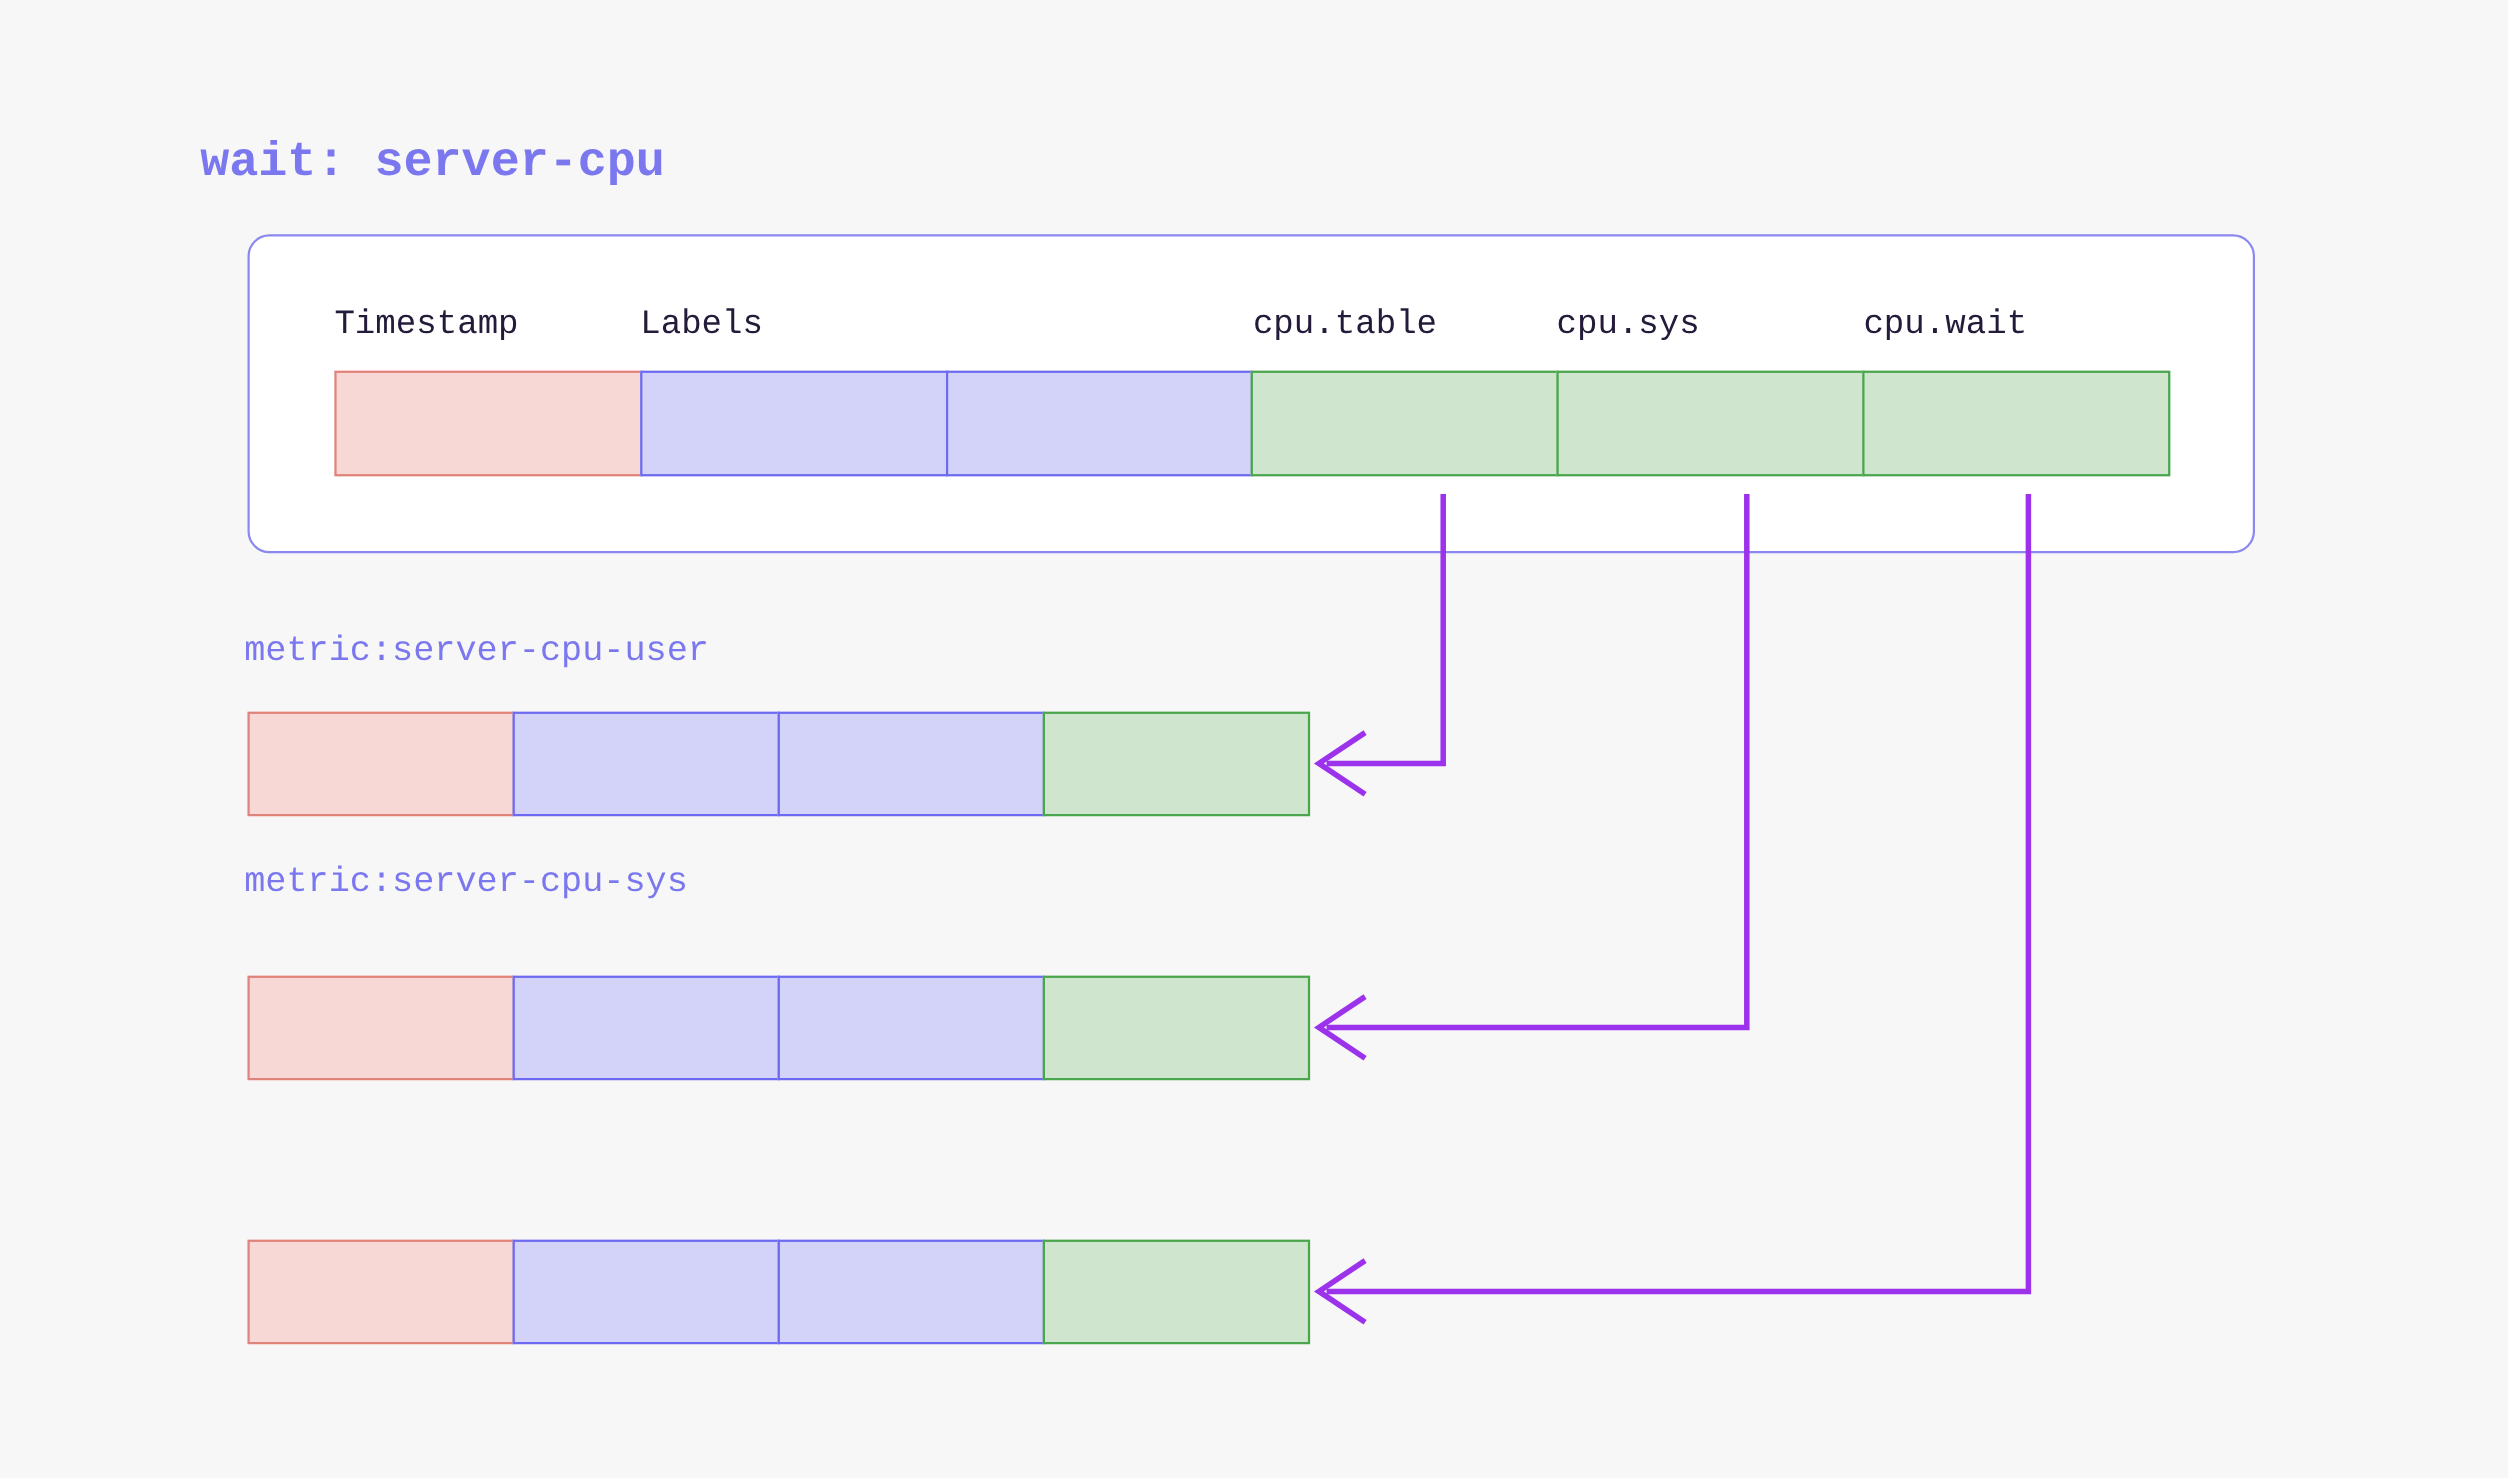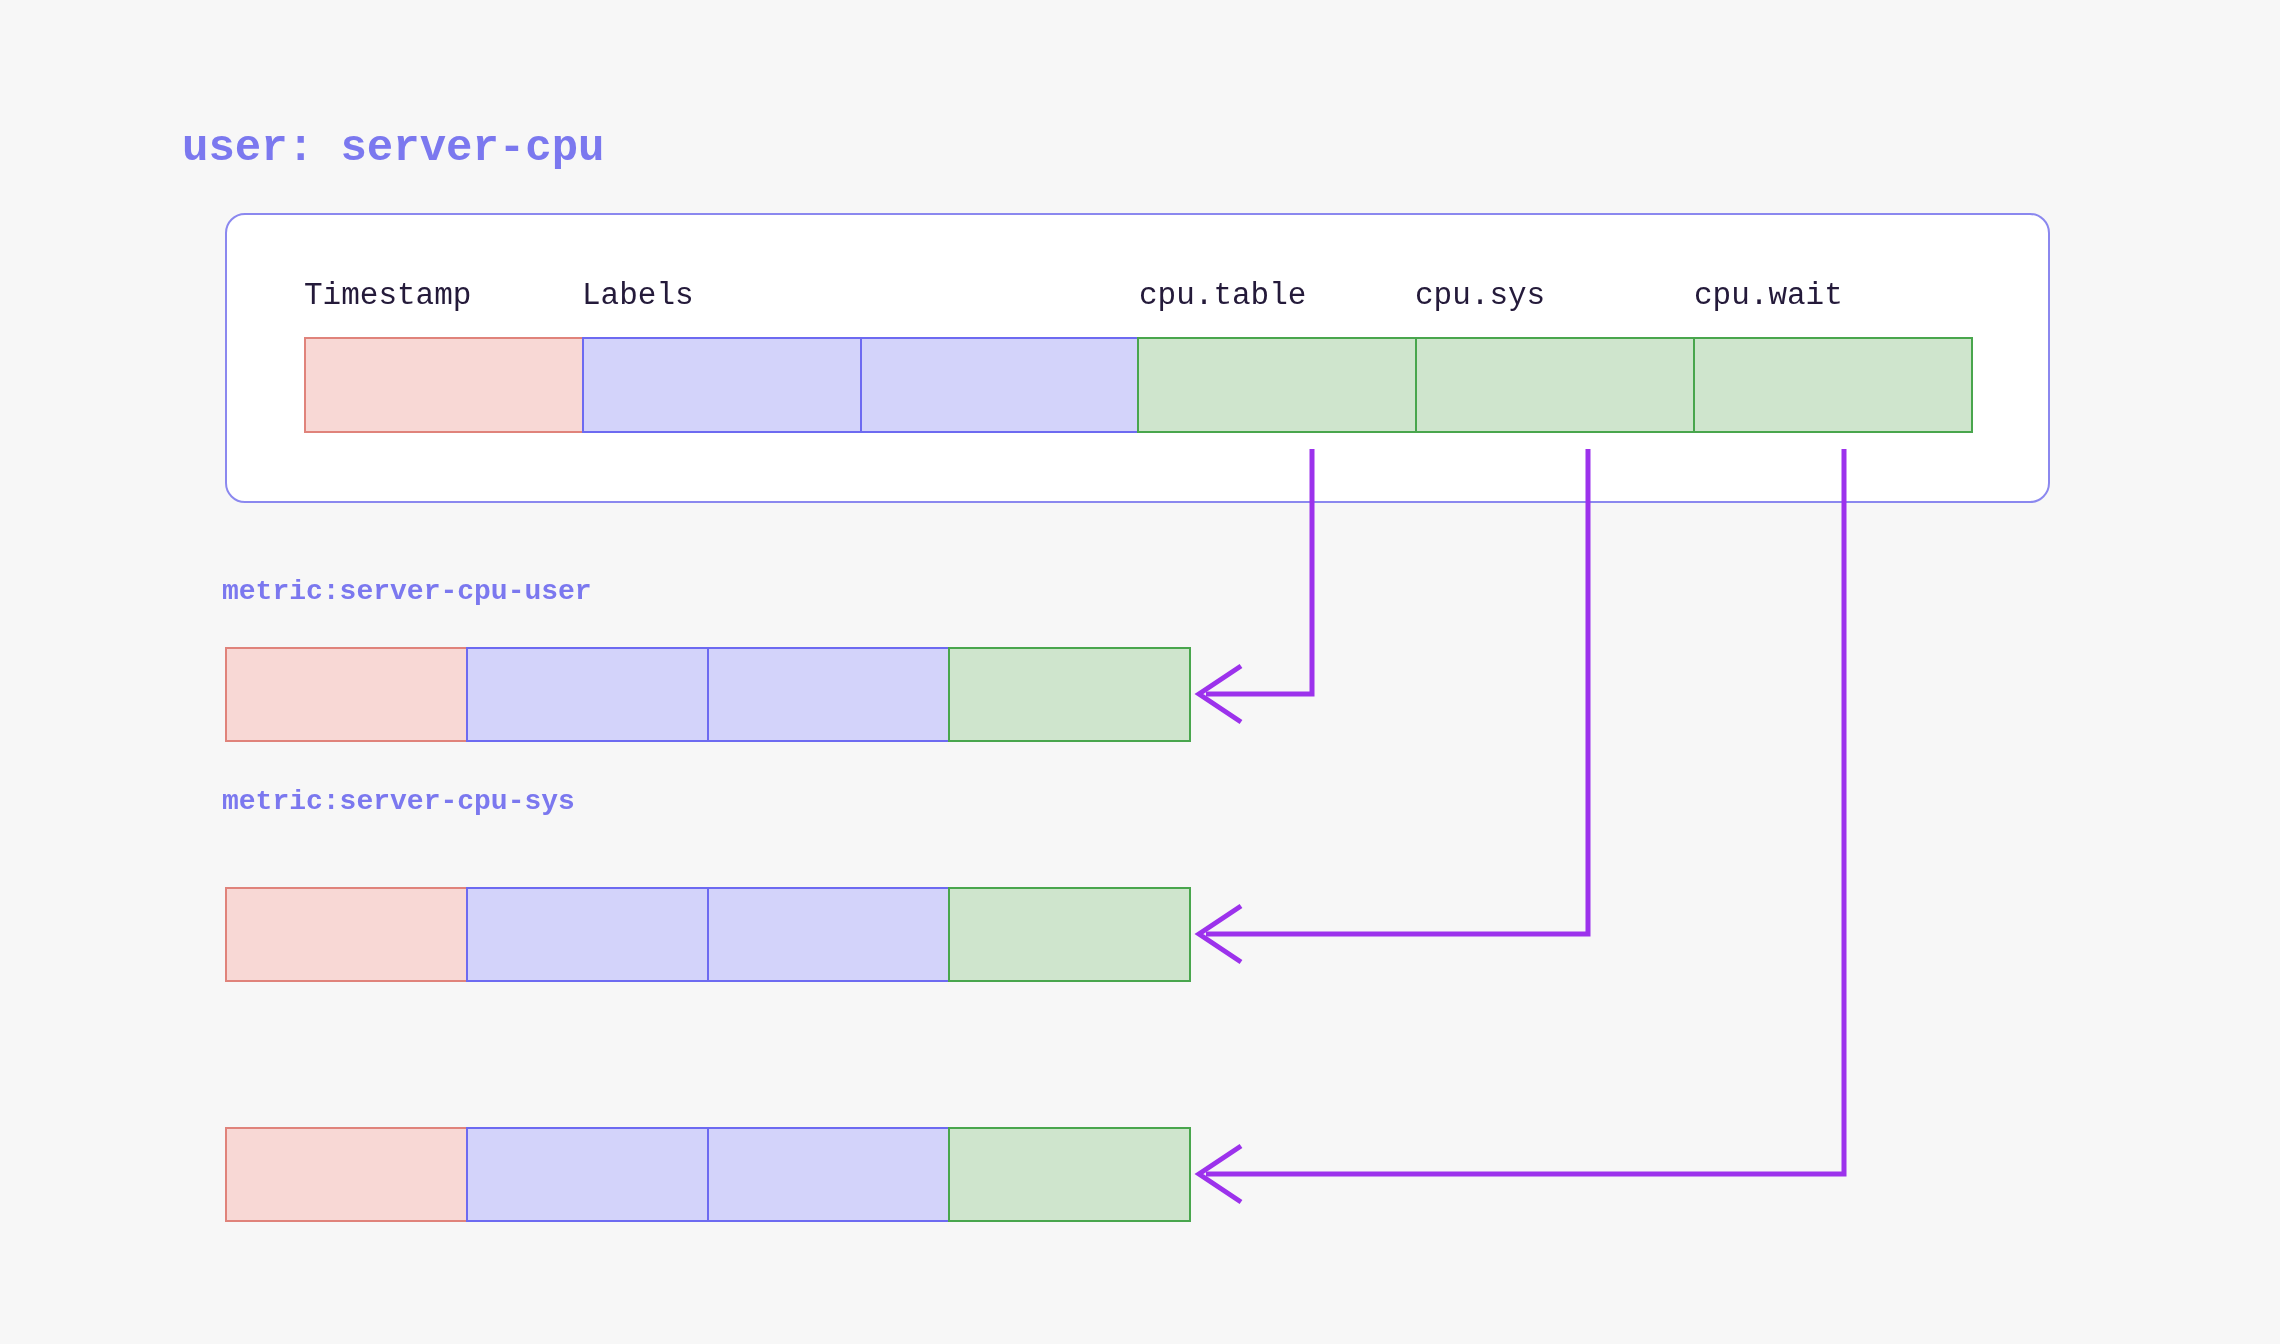--- a/index.html
+++ b/index.html
@@ -52,41 +52,41 @@
   .m1-strip{top:647px;}
   .m2-strip{top:887px;}
   .m3-strip{top:1127px;}
   .cell{flex:1;border:2px solid;}
   .cell + .cell{margin-left:-2px;}
   .cell.timestamp{background:var(--timestamp-fill);border-color:var(--timestamp-border);}
   .cell.labels{background:var(--labels-fill);border-color:var(--labels-border);}
   .cell.field{background:var(--field-fill);border-color:var(--field-border);}
   .metric-title{
     position:absolute;left:222px;
-    font-size:28px;line-height:44px;font-weight:700;
+    font-size:32px;line-height:44px;font-weight:400;
     color:var(--title-color);white-space:pre;
   }
   .m1-title{top:570px;}
   .m2-title{top:780px;}
   .m3-title{top:1050px;}
   .arrows{
     position:absolute;left:0;top:0;width:2280px;height:1344px;
     pointer-events:none;
   }
   .arrows path{
     stroke:var(--arrow-color);stroke-width:5;fill:none;
     stroke-linejoin:miter;stroke-linecap:butt;
   }
 </style>
 </head>
 <body>
 
 <div class="canvas">
 
-  <div class="diagram-title">user: server-cpu</div>
+  <div class="diagram-title">wait: server-cpu</div>
 
   <div class="table-box"></div>
 
   <div class="col-header h-timestamp">Timestamp</div>
   <div class="col-header h-labels">Labels</div>
   <div class="col-header h-cpu-user">cpu.table</div>
   <div class="col-header h-cpu-sys">cpu.sys</div>
   <div class="col-header h-cpu-wait">cpu.wait</div>
 
   <div class="cell-strip table-strip">

